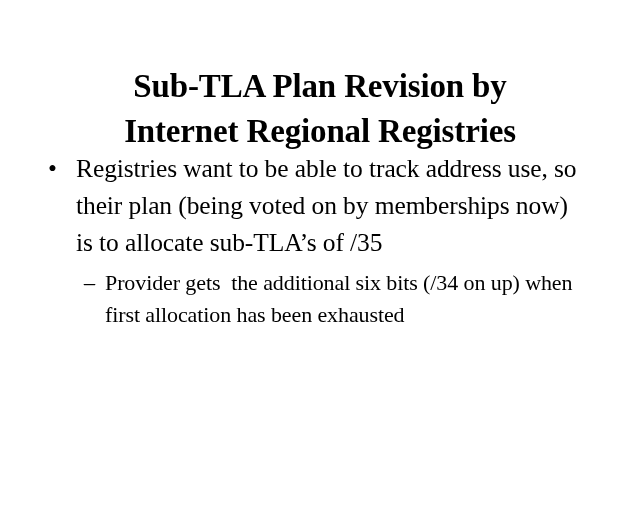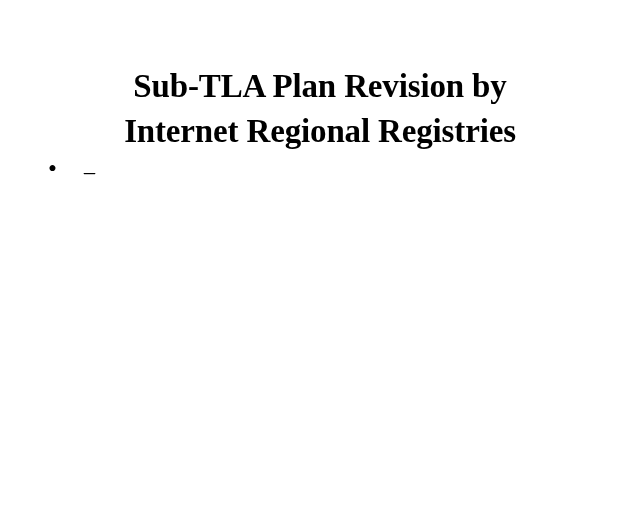--- a/index.html
+++ b/index.html
@@ -96,27 +96,29 @@
 
 <div id="slide">
 
   <h1 id="slide-title">Sub-TLA Plan Revision by
 Internet Regional Registries</h1>
 
   <div id="slide-body">
 
     <div class="bullet-l1">
       <span class="marker">•</span>
+      <span class="bullet-text">Registries want to be able to track address use, so their plan (being voted on by memberships now) is to allocate sub-TLA’s of /35</span>
     </div>
 
     <div class="sublist">
 
       <div class="bullet-l2">
         <span class="marker">–</span>
       </div>
 
       <div class="bullet-l2">
         <span class="marker">–</span>
+        <span class="bullet-text">Provider gets  the additional six bits (/34 on up) when first allocation has been exhausted</span>
       </div>
 
     </div>
   </div>
 </div>
 
 </body></html>

